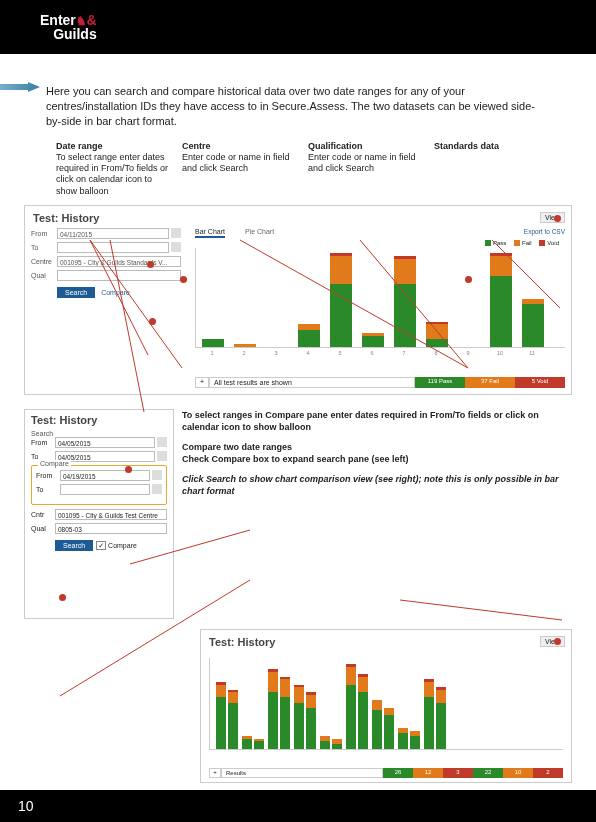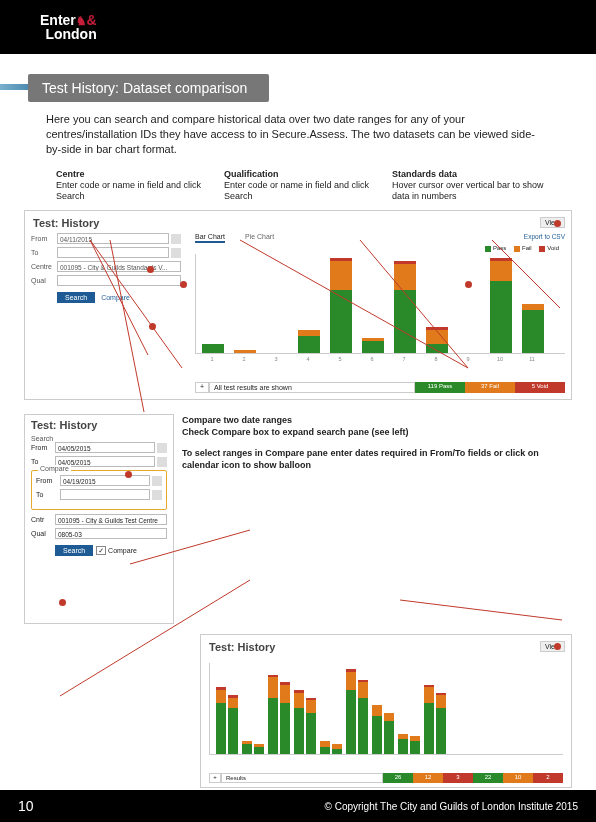--- a/index.html
+++ b/index.html
@@ -93,47 +93,47 @@
   .footer { position: absolute; bottom: 0; left: 0; right: 0; background: #000; color: #fff; display: flex; justify-content: space-between; align-items: center; padding: 8px 18px; font-size: 10px; }
   .page-num { font-size: 14px; }
 
 </style>
 </head>
 <body>
 
 <div class="header">
   <div class="logo">
     <span>Enter</span><span class="logo-lion">♞</span><span class="amp">&amp;</span><br>
-    <span>London</span>
+    <span>Guilds</span>
   </div>
 </div>
 
 <div class="gap1"></div>
 
 <div class="section-wrap">
   <div class="arrow-in">
     <svg viewBox="0 0 44 10">
         <defs>
           <linearGradient id="g1" x1="0" x2="1">
             <stop offset="0" stop-color="#7fb5d1"></stop>
             <stop offset="1" stop-color="#3a7ca5"></stop>
           </linearGradient>
         </defs>
         <polygon points="0,2 32,2 32,0 44,5 32,10 32,8 0,8" fill="url(#g1)"></polygon>
       </svg>
   </div>
-  <div class="section-title">Test History: Dataset comparison</div>
 </div>
 
 <p class="body-text">Here you can search and compare historical data over two date ranges for any of your centres/installation IDs they have access to in Secure.Assess. The two datasets can be viewed side-by-side in bar chart format.</p>
 
 <div class="cols">
+  <div class="col"><span class="h">Date range</span><br><span>To select range enter dates required in From/To fields or click on calendar icon to show balloon</span></div>
   <div class="col"><span class="h">Centre</span><br><span>Enter code or name in field and click Search</span></div>
   <div class="col"><span class="h">Qualification</span><br><span>Enter code or name in field and click Search</span></div>
-  <div class="col"><span class="h">Standards data</span><br><span>Hover cursor over vertical bar to show data in numbers</span></div>
+  <div class="col"><span class="h">Standards data</span><br></div>
 </div>
 
 <div class="shot shot1">
   <div class="sh-title">Test: History</div>
   <div class="view-btn">View</div>
   <div class="dot" style="right:10px; top:9px;"></div>
 
   <div class="search-panel">
     <div class="sp-row">
         <label>From</label>
@@ -272,22 +272,23 @@
         <label style="width:24px">Qual</label>
         <div class="inp">0805-03</div>
       </div>
     <button class="btn-search" style="margin-left:24px">Search</button>
     <span style="font-size:7px"> <span style="border:1px solid #888;padding:0 1px">✓</span> <span>Compare</span></span>
     <div class="dot" style="left:100px; top:56px;"></div>
     <div class="dot" style="left:34px; top:184px;"></div>
   </div>
 
   <div class="mid-text">
+    <p>To select ranges in Compare pane enter dates required in From/To fields or click on calendar icon to show balloon</p>
     <p><span>Compare two date ranges</span><br><span>Check Compare box to expand search pane (see left)</span></p>
-    <p>To select ranges in Compare pane enter dates required in From/To fields or click on calendar icon to show balloon</p>
+    <p class="ital">Click Search to show chart comparison view (see right); note this is only possible in bar chart format</p>
   </div>
 </div>
 
 <div class="shot3">
   <div class="sh-title">Test: History</div>
   <div class="view-btn">View</div>
   <div class="dot" style="right:10px; top:8px;"></div>
   <div class="chart3" id="chart3">
       <div class="group">
         <div class="barS">
@@ -399,21 +400,20 @@
     <div class="sum-v sv-g">22</div>
     <div class="sum-v sv-o">10</div>
     <div class="sum-v sv-r">2</div>
   </div>
 </div>
 
 <div class="note-box">Note: In chart comparison view, it is not possible to export data to CSV</div>
 
 <div class="footer">
   <div class="page-num">10</div>
-  <div>© Copyright The City and Guilds of London Institute 2015</div>
 </div>
 
 <svg class="ptr-layer">
   <line x1="90" y1="240" x2="148" y2="355" stroke="#c0392b" stroke-width="1"></line>
   <line x1="90" y1="240" x2="182" y2="368" stroke="#c0392b" stroke-width="1"></line>
   <line x1="110" y1="240" x2="144" y2="412" stroke="#c0392b" stroke-width="1"></line>
   <line x1="240" y1="240" x2="468" y2="368" stroke="#c0392b" stroke-width="1"></line>
   <line x1="360" y1="240" x2="468" y2="368" stroke="#c0392b" stroke-width="1"></line>
   <line x1="492" y1="240" x2="560" y2="308" stroke="#c0392b" stroke-width="1"></line>
   <line x1="250" y1="530" x2="130" y2="564" stroke="#c0392b" stroke-width="1"></line>

